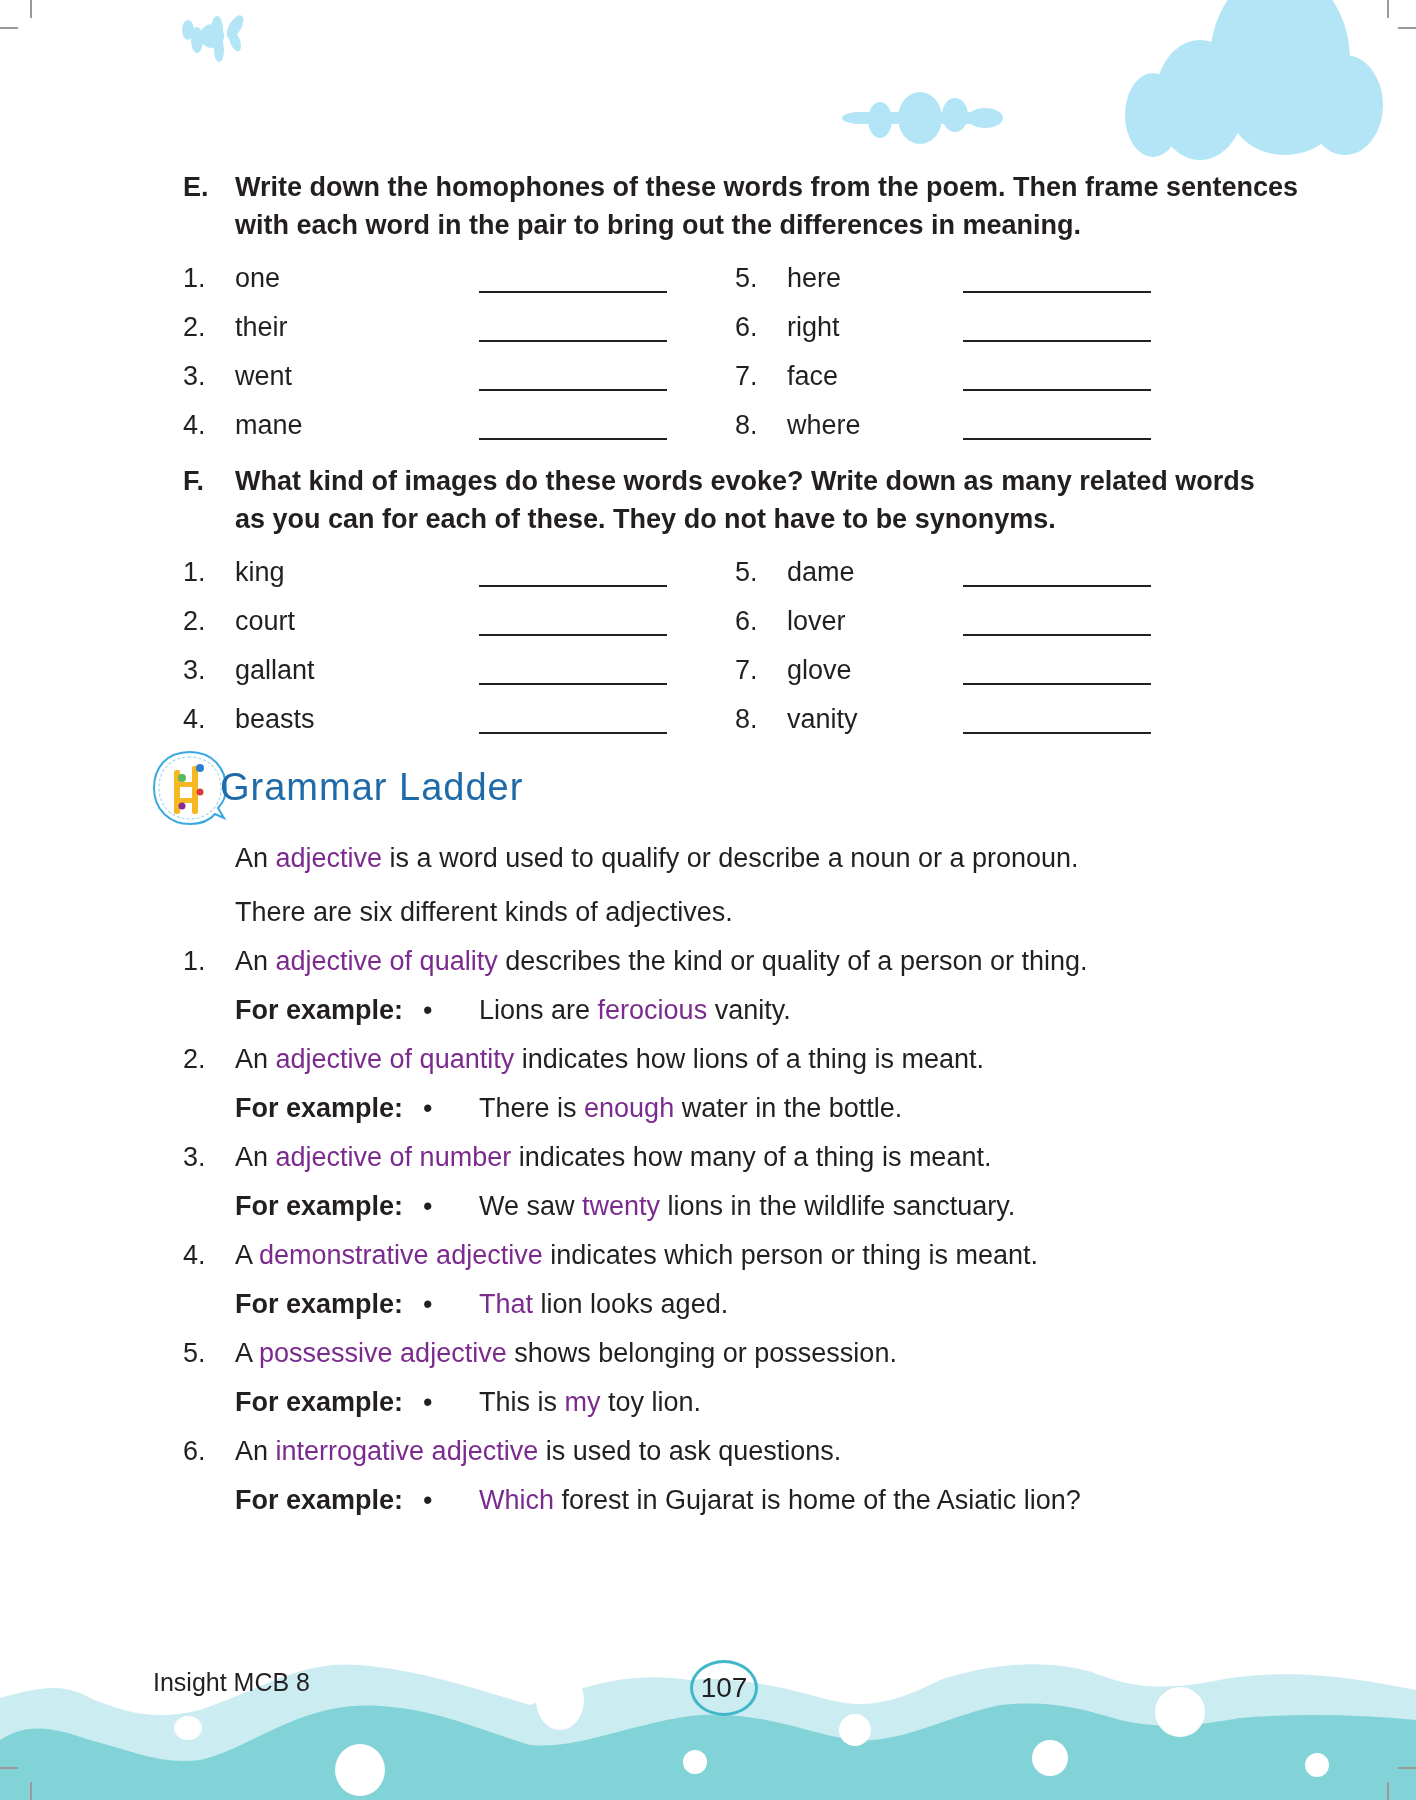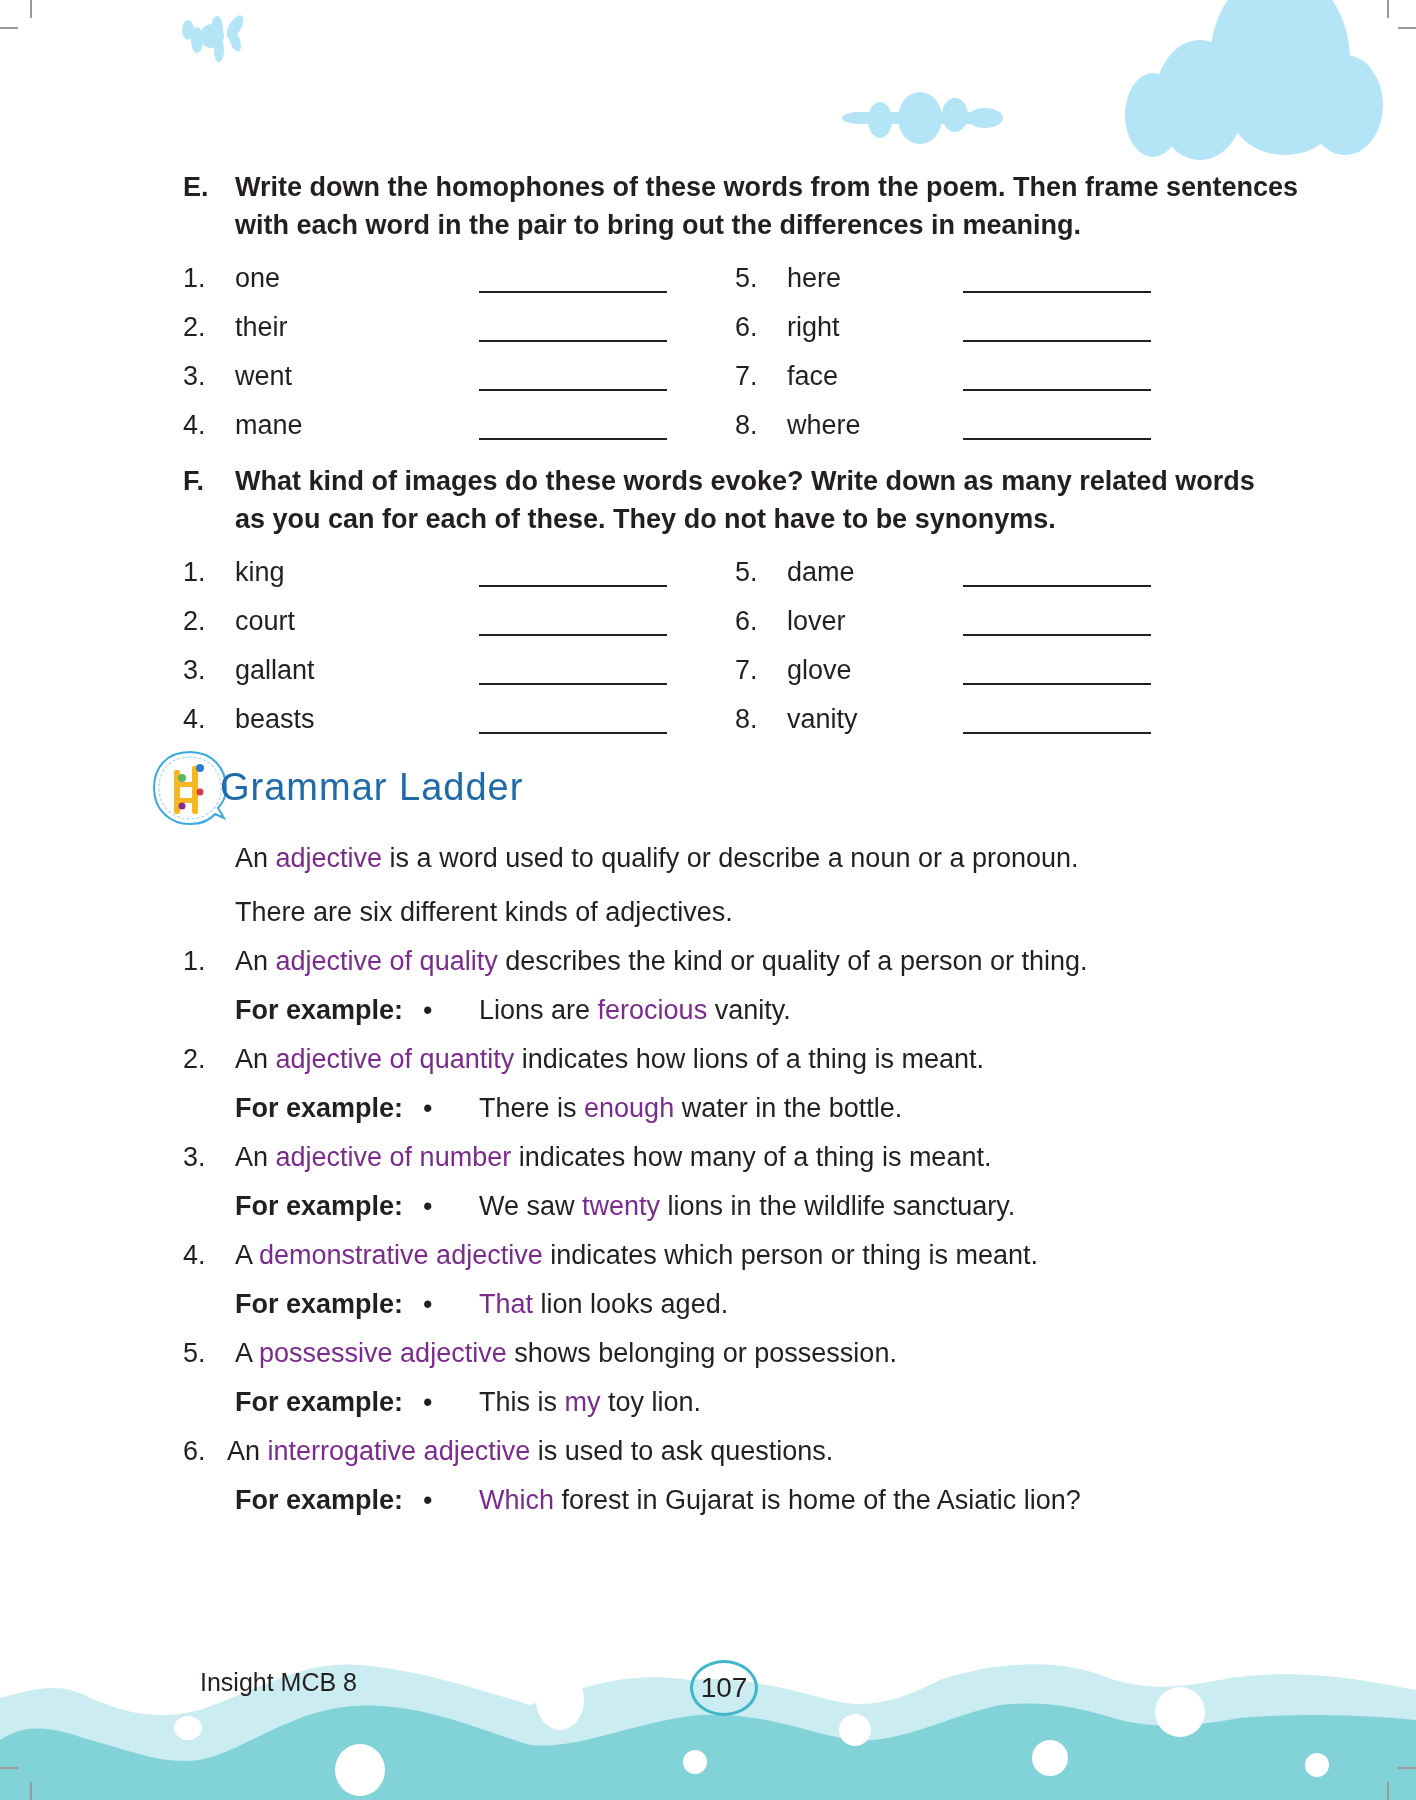--- a/index.html
+++ b/index.html
@@ -10,21 +10,21 @@
   .hdr .letter { position:absolute; left:0; }
   .hdr .txt { position:absolute; left:52px; width:1080px; }
   .row { position:absolute; font-size:27px; height:36px; line-height:36px; }
   .num { position:absolute; left:0; }
   .word { position:absolute; left:52px; }
   .blank { position:absolute; height:0; border-bottom:2px solid #231f20; width:188px; }
   .hl { color:#7b2a8e; }
   .gl-title { position:absolute; left:220px; top:766px; font-family:Liberation Sans, sans-serif; font-size:38px; color:#1f6aa8; letter-spacing:1px; }
   .line { position:absolute; font-size:27px; line-height:36px; white-space:nowrap; }
   .fe { font-weight:bold; }
-  .footer-txt { position:absolute; left:153px; top:1668px; font-size:25px; color:#231f20; z-index:3;margin-left:47px; }
+  .footer-txt { position:absolute; left:153px; top:1668px; font-size:25px; color:#231f20; z-index:3; }
   .pgnum { position:absolute; left:690px; top:1660px; width:62px; height:50px; border:3px solid #3fb7c9; border-radius:50%;
            font-size:28px; text-align:center; line-height:50px; z-index:3; background:transparent; }
   .crop { position:absolute; background:#9a9a9a; }
 </style>
 </head>
 <body>
 
 <svg class="abs" style="left:0;top:0" width="1416" height="170">
   <g fill="#b3e5f7">
 
@@ -223,21 +223,21 @@
     <span style="position:absolute;left:52px;white-space:nowrap"><span>A </span><span class="hl">possessive adjective</span><span> shows belonging or possession.</span></span>
   </div>
   <div class="line" style="left:235px;top:1384px">
     <span class="fe">For example:</span>
     <span style="position:absolute;left:188px">•</span>
     <span style="position:absolute;left:244px;white-space:nowrap"><span>This is </span><span class="hl">my</span><span> toy lion.</span></span>
   </div>
 
   <div class="line" style="left:183px;top:1433px">
     <span style="position:absolute;left:0">6.</span>
-    <span style="position:absolute;left:44px;white-space:nowrap"><span>An </span><span class="hl">interrogative adjective</span><span> is used to ask questions.</span></span>
+    <span style="position:absolute;left:52px;white-space:nowrap"><span>An </span><span class="hl">interrogative adjective</span><span> is used to ask questions.</span></span>
   </div>
   <div class="line" style="left:235px;top:1482px">
     <span class="fe">For example:</span>
     <span style="position:absolute;left:188px">•</span>
     <span style="position:absolute;left:244px;white-space:nowrap"><span></span><span class="hl">Which</span><span> forest in Gujarat is home of the Asiatic lion?</span></span>
   </div>
 </div>
 
 <svg class="abs" style="left:0;top:1620px" width="1416" height="180" viewBox="0 0 1416 180">
   <path d="M0 78 C30 70 60 60 90 78 C130 95 160 100 200 90 C260 70 300 40 360 45 C420 50 480 70 530 85 C580 70 620 50 690 60 C740 55 790 70 830 80 C870 90 900 80 940 60 C1000 40 1060 40 1100 55 C1140 70 1170 70 1230 58 C1290 50 1340 55 1416 70 L1416 180 L0 180 Z" fill="#cbecf0"></path>

